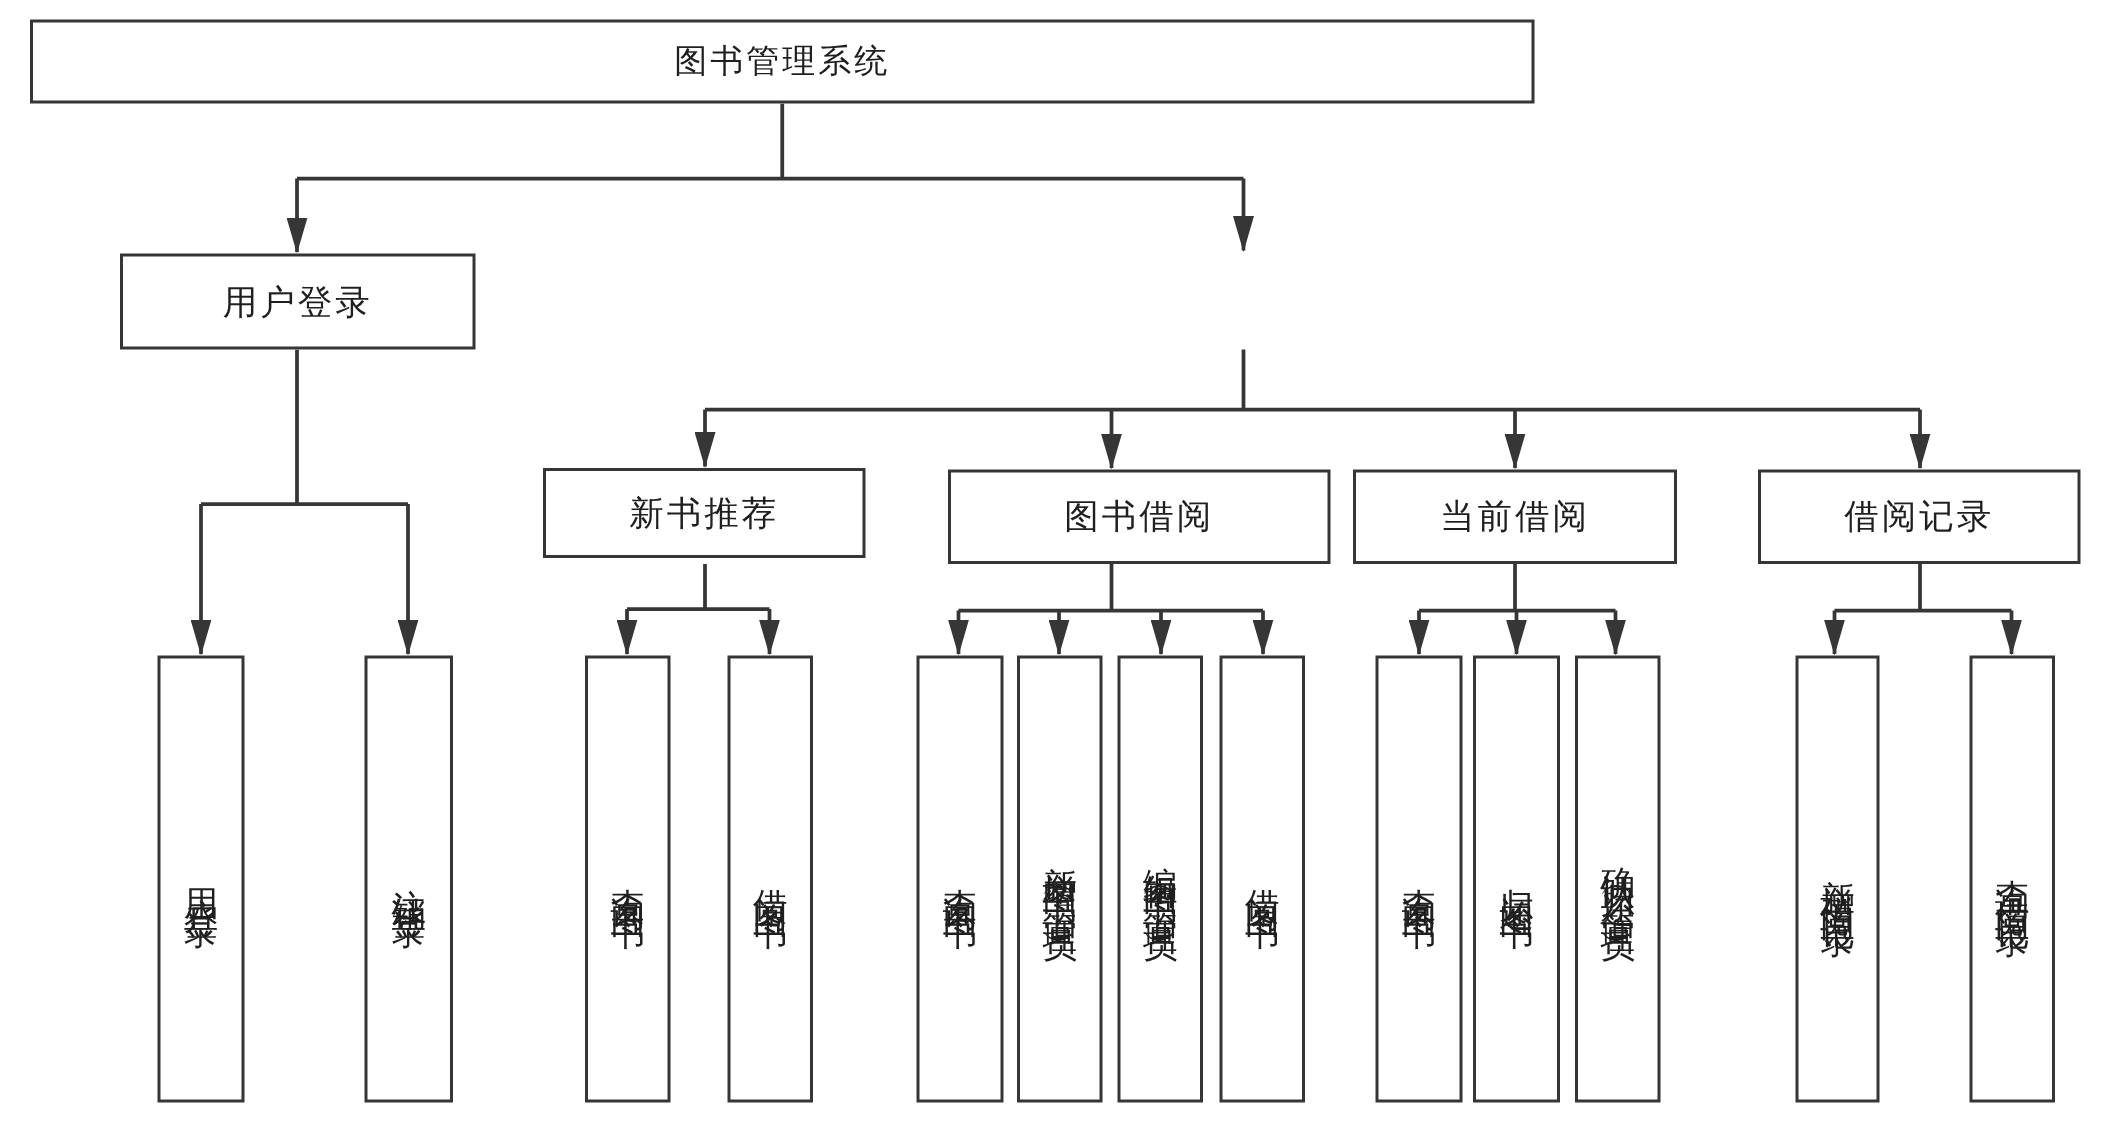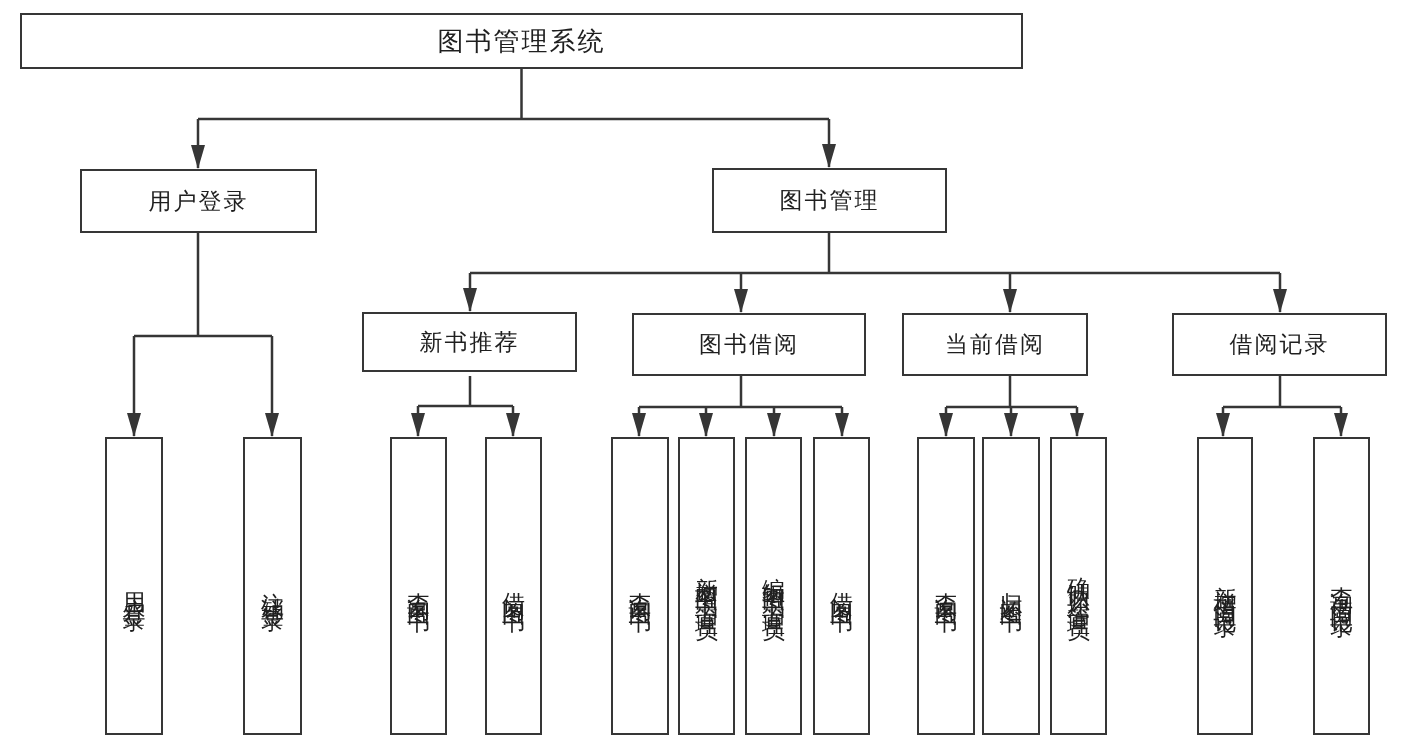--- a/index.html
+++ b/index.html
@@ -27,21 +27,21 @@
     justify-content: center;
     z-index: 2;
     color: #1f1f1f;
   }
   .h-node span {
     font-size: 23px;
     letter-spacing: 2px;
     white-space: nowrap;
     line-height: 1;
   }
-  .root-node span { font-size: 26px; }
+  .root-node span { font-size: 22px; }
   .v-node span {
     writing-mode: vertical-rl;
     text-orientation: mixed;
     font-size: 23px;
     letter-spacing: 6px;
     line-height: 1;
   }
   .watermark {
     position: absolute;
     right: 5px;
@@ -95,31 +95,28 @@
     <line x1="1341" y1="407" x2="1341" y2="436" stroke="#363636" stroke-width="2.5" marker-end="url(#arrow)"></line>
   </svg>
 
   <div class="node h-node root-node" style="left:20px; top:13px; width:1003px; height:56px;">
     <span>图书管理系统</span>
   </div>
 
   <div class="node h-node" style="left:80px; top:169px; width:237px; height:64px;">
     <span>用户登录</span>
   </div>
-  <div class="node h-node" style="left:712px; top:168px; width:235px; height:65px;">
-    <span>图书管理</span>
-  </div>
 
   <div class="node h-node" style="left:362px; top:312px; width:215px; height:60px;">
     <span>新书推荐</span>
   </div>
-  <div class="node h-node" style="left:632px; top:313px; width:234px; height:63px;">
+  <div class="node h-node" style="left:632px; top:313px; width:255px; height:63px;">
     <span>图书借阅</span>
   </div>
-  <div class="node h-node" style="left:902px; top:313px; width:186px; height:63px;justify-content:center;">
+  <div class="node h-node" style="left:902px; top:313px; width:216px; height:63px;justify-content:center;">
     <span>当前借阅</span>
   </div>
   <div class="node h-node" style="left:1172px; top:313px; width:215px; height:63px;">
     <span>借阅记录</span>
   </div>
 
   <div class="node v-node" style="left:105px; top:437px; width:58px; height:298px;">
     <span>用户登录</span>
   </div>
   <div class="node v-node" style="left:243px; top:437px; width:59px; height:298px;">

